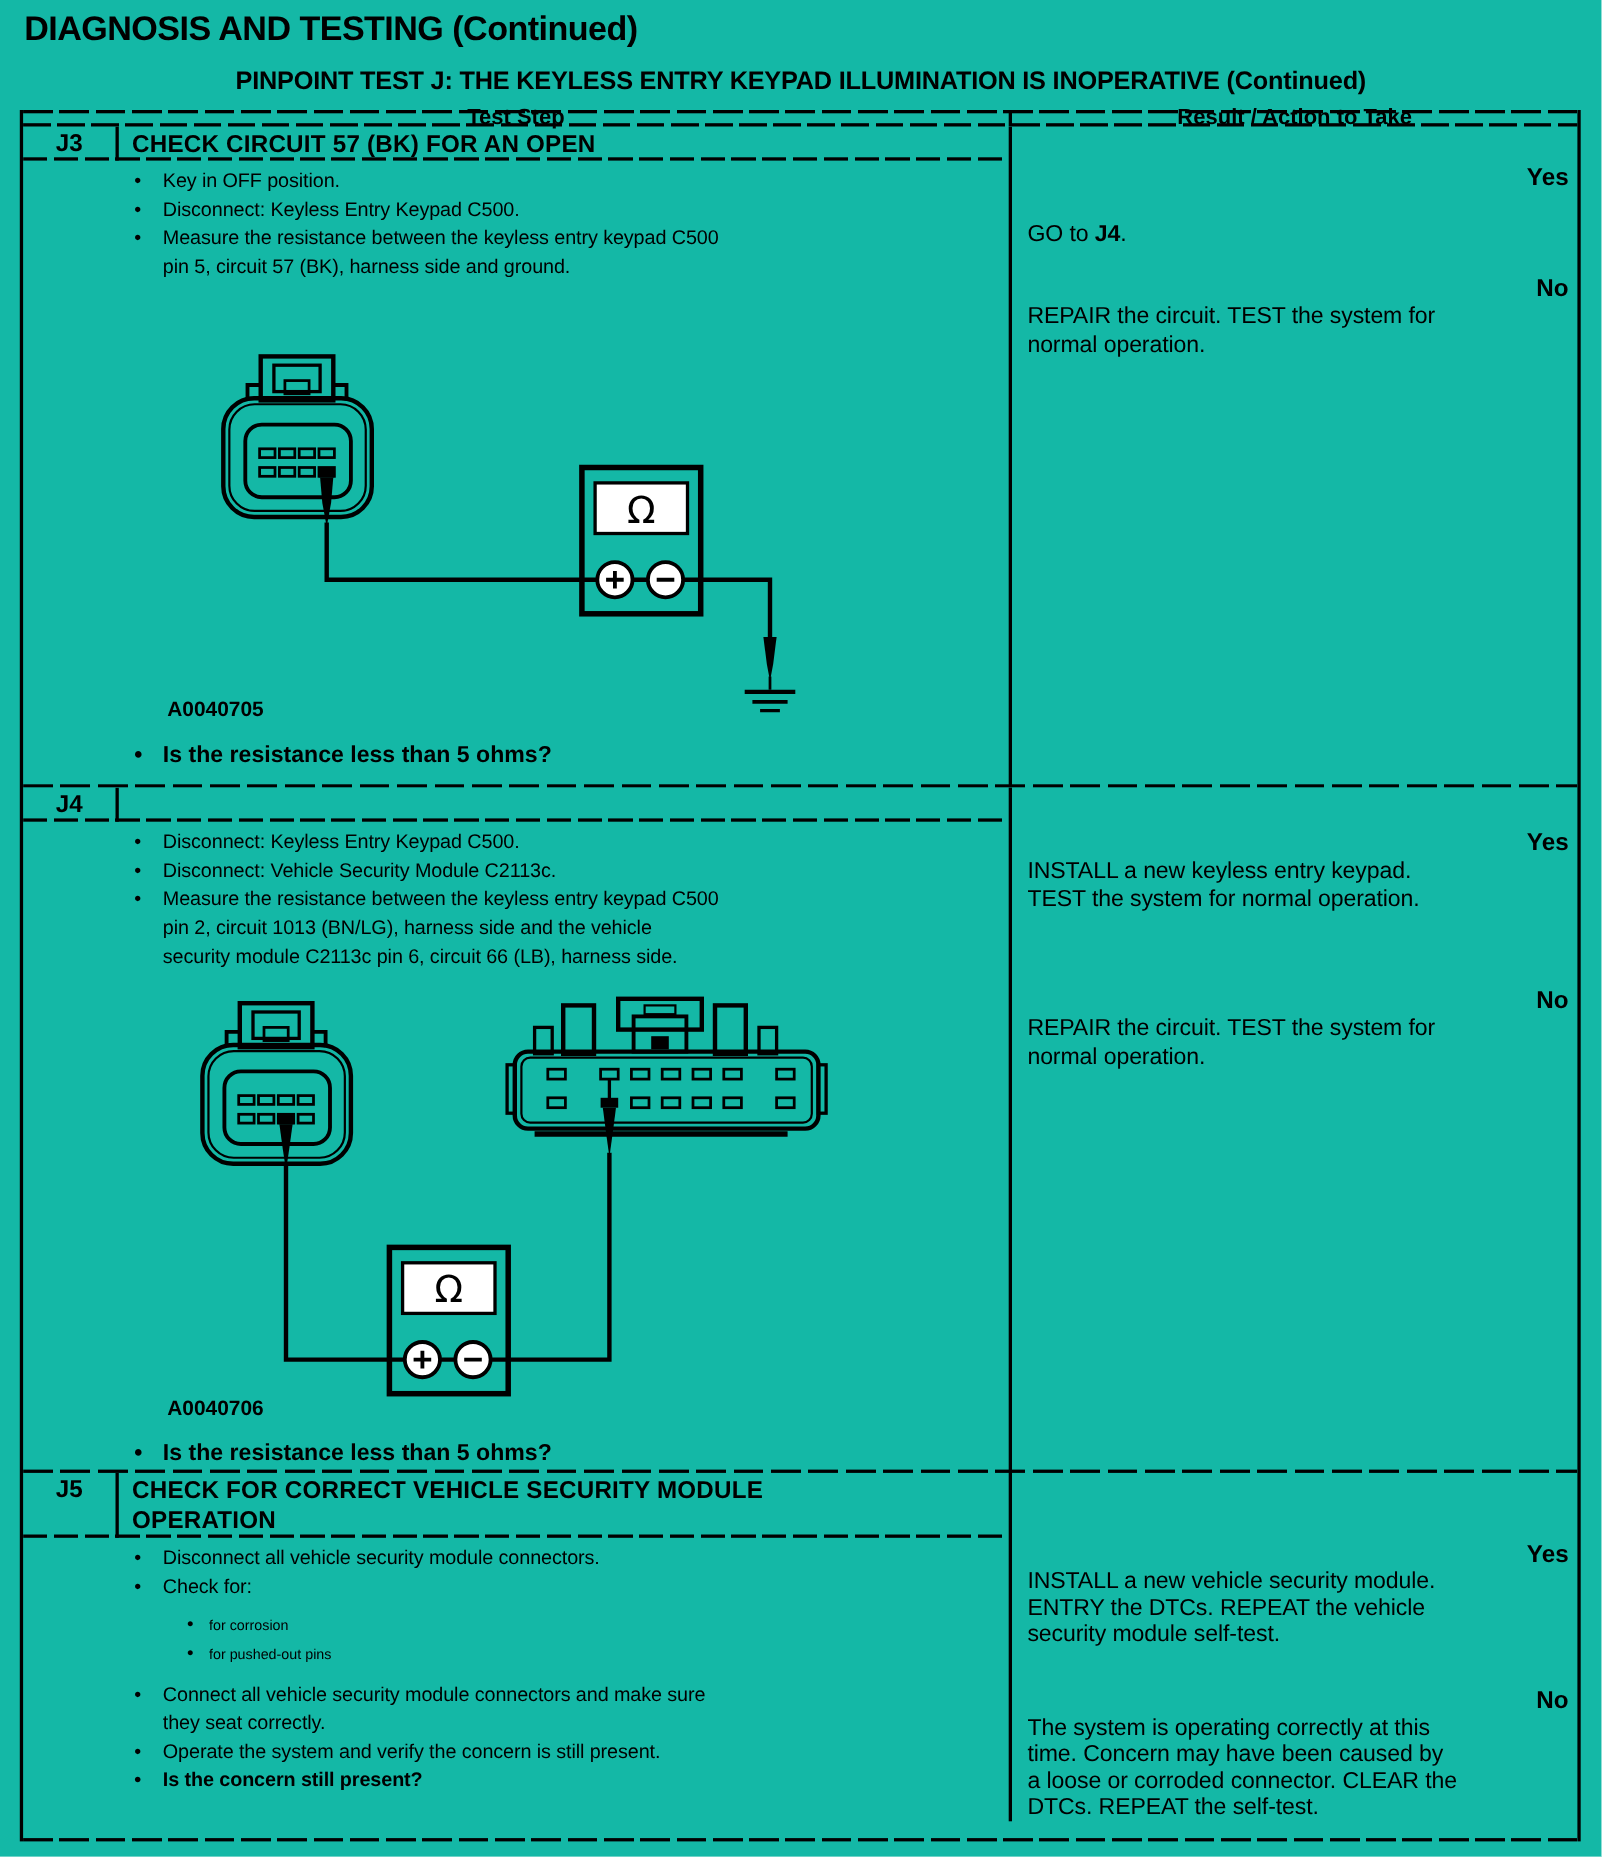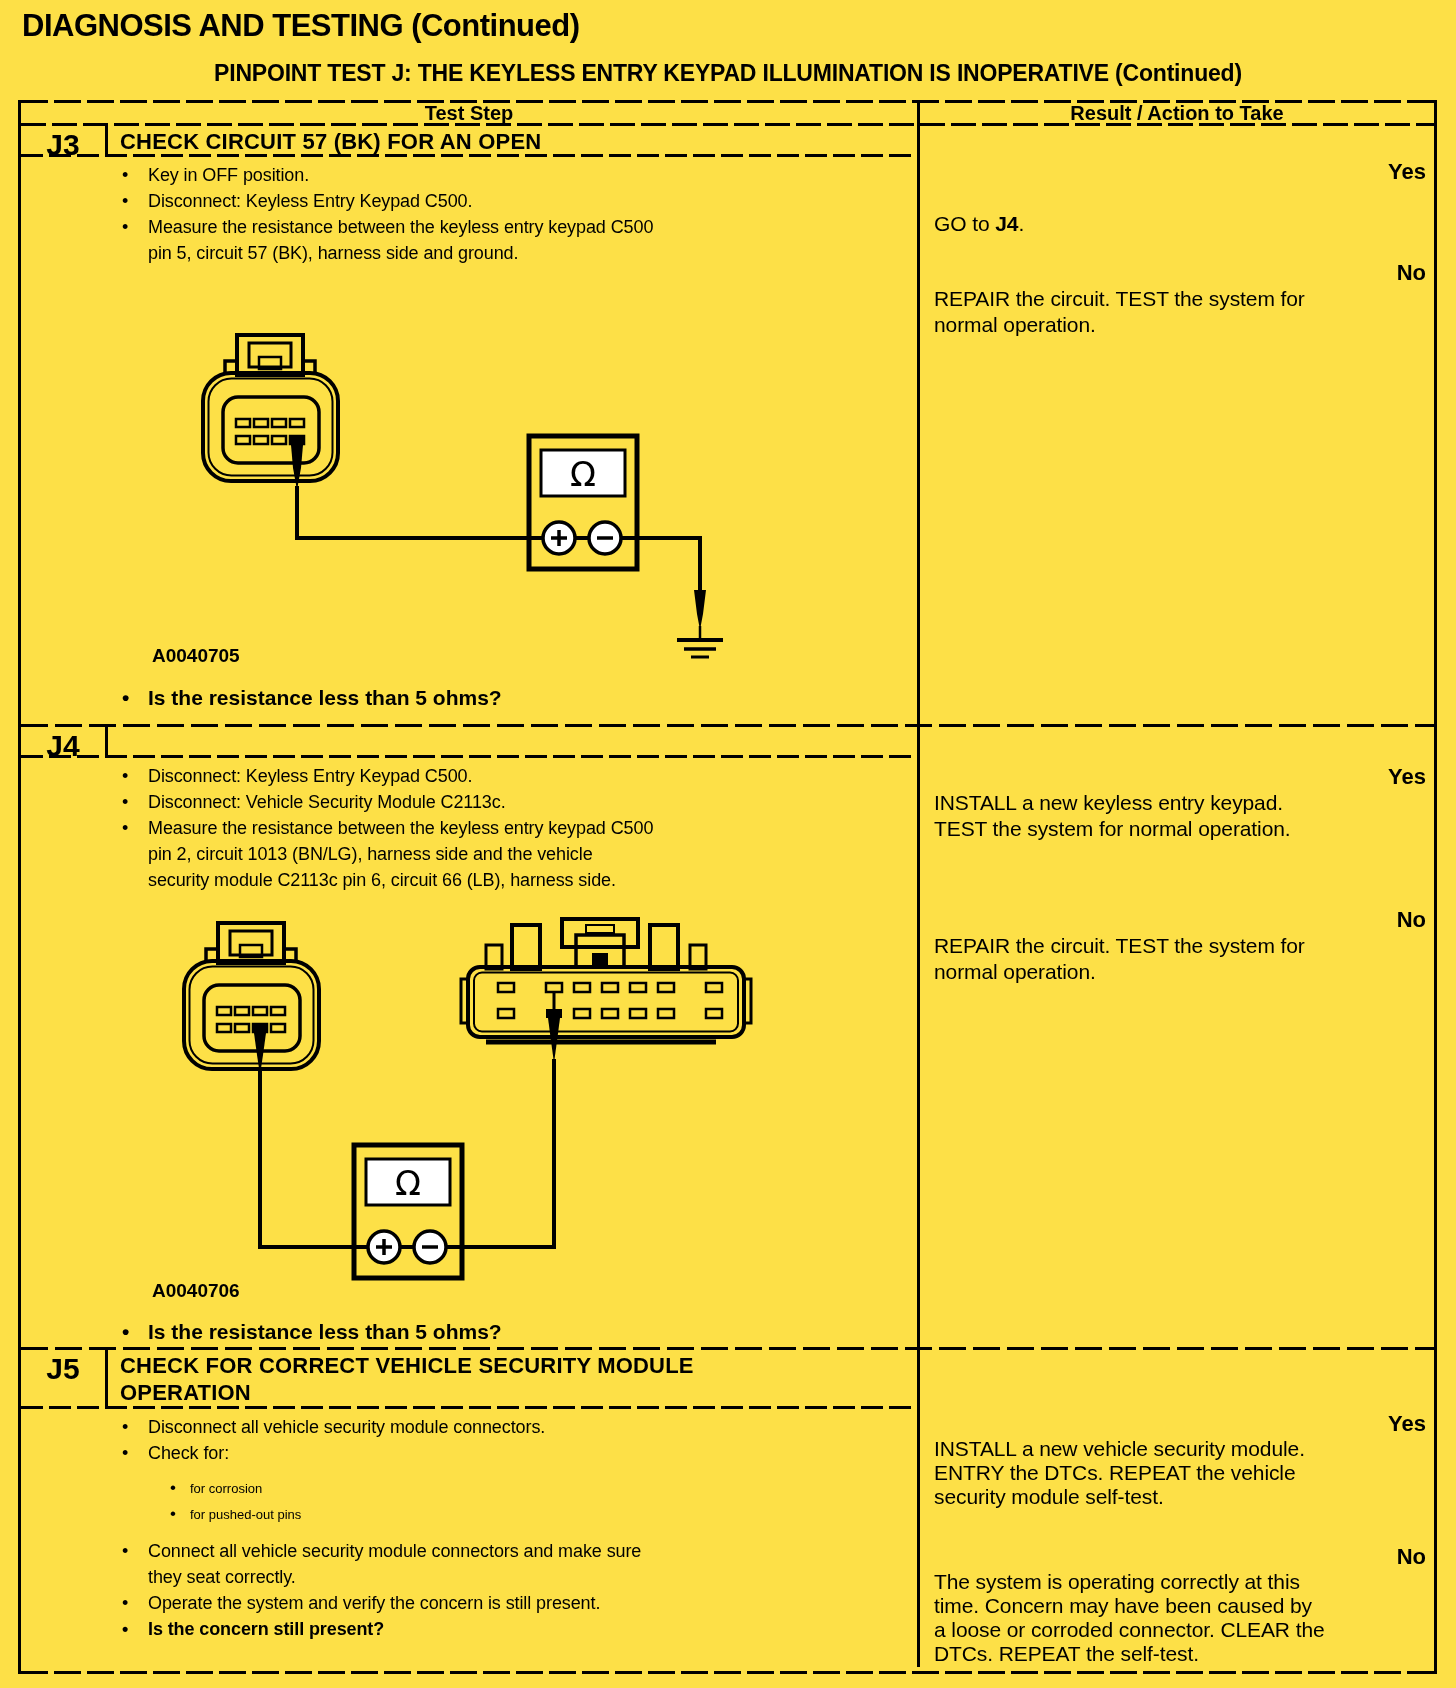--- a/index.html
+++ b/index.html
@@ -1,36 +1,36 @@
 <!DOCTYPE html>
 <html><head>
 <meta charset="utf-8">
 <style>
   * { margin:0; padding:0; box-sizing:border-box; }
   html,body { background:#ffffff; }
   .page {
-    position:relative; width:1456px; height:1688px; background:#fde047;
+    position:relative; width:1456px; height:1688px; background:#14b8a6;
     font-family:"Liberation Sans","DejaVu Sans",sans-serif; color:#000;
     overflow:hidden;
   }
   .title { font-size:31px; font-weight:bold; letter-spacing:-0.5px; padding:8px 0 0 22px; }
   .subtitle { font-size:23px; font-weight:bold; text-align:center; margin-top:16px; letter-spacing:-0.2px; }
 
   .ptable {
     position:relative; margin:13px 19px 0 18px; height:1574px;
     border-left:3px solid #000; border-right:3px solid #000;
   }
   .ptable::before, .ptable::after {
     content:""; position:absolute; left:0; right:0; height:3px; z-index:5;
     background:repeating-linear-gradient(90deg,#000 0 27px,transparent 27px 33px);
   }
   .ptable::before { top:0; }
   .ptable::after { bottom:0; }
 
-  .thead { display:flex; height:26px; position:relative;justify-content:flex-end; }
+  .thead { display:flex; height:15px; position:relative;justify-content:flex-end; }
   .thead::after {
     content:""; position:absolute; left:0; right:0; bottom:0; height:3px;
     background:repeating-linear-gradient(90deg,#000 0 25px,transparent 25px 31px);
   }
   .th-left { width:899px; border-right:3px solid #000; display:flex; align-items:center; justify-content:center;
              font-weight:bold; font-size:20px; }
   .th-right { flex:1; display:flex; align-items:center; justify-content:center; font-weight:bold; font-size:20px; }
 
   .sect { display:flex; position:relative; overflow:hidden; }
   .sect::after {
@@ -39,21 +39,21 @@
   }
   .sect-j5::after { display:none; }
   .col-left { width:899px; border-right:3px solid #000; }
   .col-right { flex:1; padding-left:14px; padding-right:8px; }
 
   .step-head { display:flex; position:relative; }
   .step-head::after {
     content:""; position:absolute; left:0; right:0; bottom:0; height:3px;
     background:repeating-linear-gradient(90deg,#000 0 22px,transparent 22px 28px);
   }
-  .jcell { width:87px; border-right:3px solid #000; font-weight:bold; font-size:30px;
+  .jcell { width:87px; border-right:3px solid #000; font-weight:bold; font-size:22px;
            display:flex; justify-content:center; padding-top:2px; }
   .jtitle { padding:2px 10px 0 12px; font-weight:bold; font-size:22px; line-height:27px;
             letter-spacing:0.2px; white-space:pre-line; }
   .head-1 { height:31px; }
   .head-2 { height:59px; }
 
   .step-body { padding-top:5px; }
   ul.bullets { list-style:none; margin-left:99px; }
   ul.bullets > li {
     position:relative; padding-left:28px; font-size:18px; line-height:26px;

